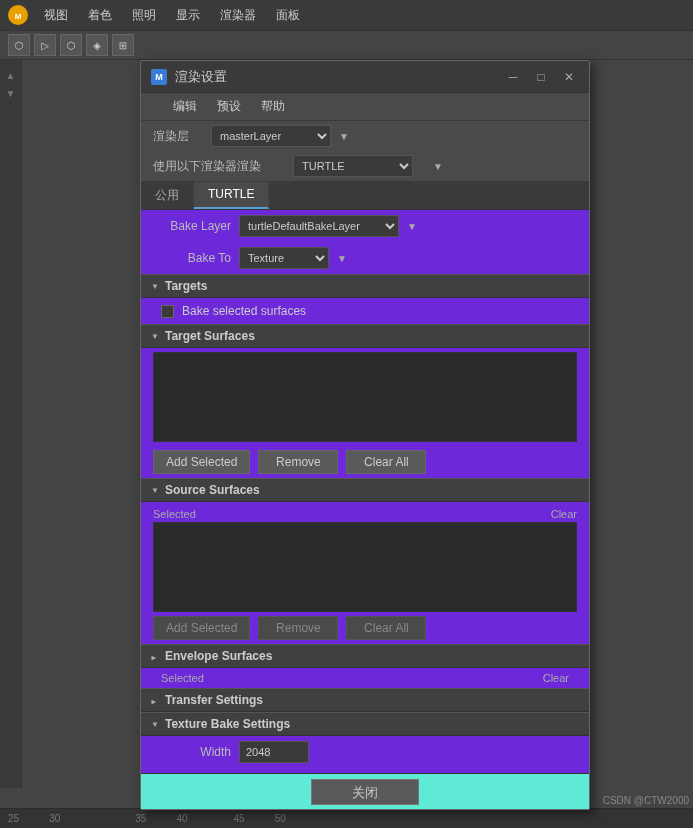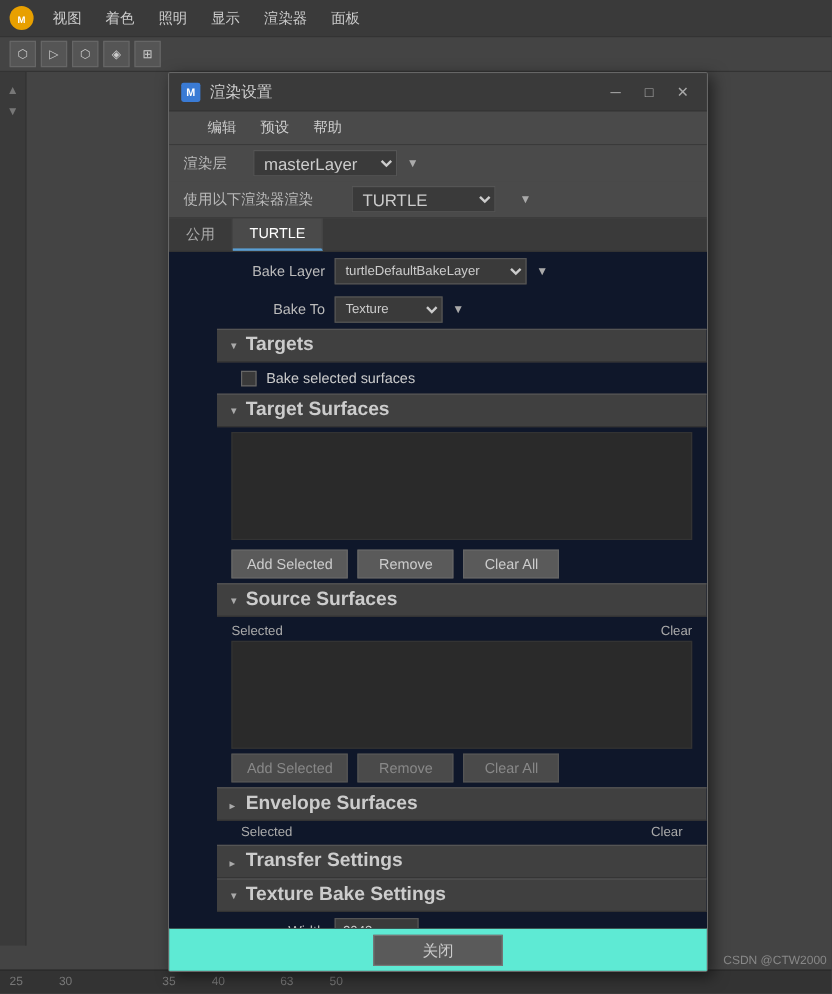--- a/index.html
+++ b/index.html
@@ -189,21 +189,21 @@
     .render-label {
       color: #bbb;
       font-size: 12px;
       min-width: 50px;
     }
 
     .render-select {
       background: #3a3a3a;
       border: 1px solid #555;
       color: #ccc;
-      font-size: 14px;
+      font-size: 11px;
       padding: 2px 4px;
       height: 22px;
       cursor: pointer;
       width: 120px;
     }
 
     
     .renderer-row {
       display: flex;
       align-items: center;
@@ -235,22 +235,21 @@
       background: #4a4a4a;
       color: #fff;
       border-bottom: 2px solid #5a9fd4;
     }
 
     
     .modal-content {
       flex: 1;
       overflow-y: auto;
       overflow-x: hidden;
-      background: #0f172a;
-      padding-left: 40px;
+      background: #6d28d9;
     }
 
     .modal-content::-webkit-scrollbar { width: 10px; }
     .modal-content::-webkit-scrollbar-track { background: #3a3a3a; }
     .modal-content::-webkit-scrollbar-thumb { background: #666; }
 
     
     .bake-row {
       display: flex;
       align-items: center;
@@ -295,21 +294,21 @@
       height: 12px;
       display: inline-flex;
       align-items: center;
       justify-content: center;
       margin-right: 4px;
       font-size: 8px;
       color: #aaa;
     }
 
     .section-title {
-      font-size: 16px;
+      font-size: 12px;
       font-weight: bold;
       color: #ccc;
     }
 
     
     .checkbox-row {
       display: flex;
       align-items: center;
       padding: 6px 20px;
       gap: 8px;
@@ -639,15 +638,15 @@
 
 </div>
 
 <div class="watermark">CSDN @CTW2000</div>
 
 <div class="bottom-ruler">
   <span style="margin-right:30px;">25</span>
   <span style="margin-right:30px;">30</span>
   <span style="margin-right:30px;margin-left:45px;">35</span>
   <span style="margin-right:46px;">40</span>
-  <span style="margin-right:30px;">63</span>
+  <span style="margin-right:30px;">45</span>
   <span>50</span>
 </div>
 
 </body></html>

